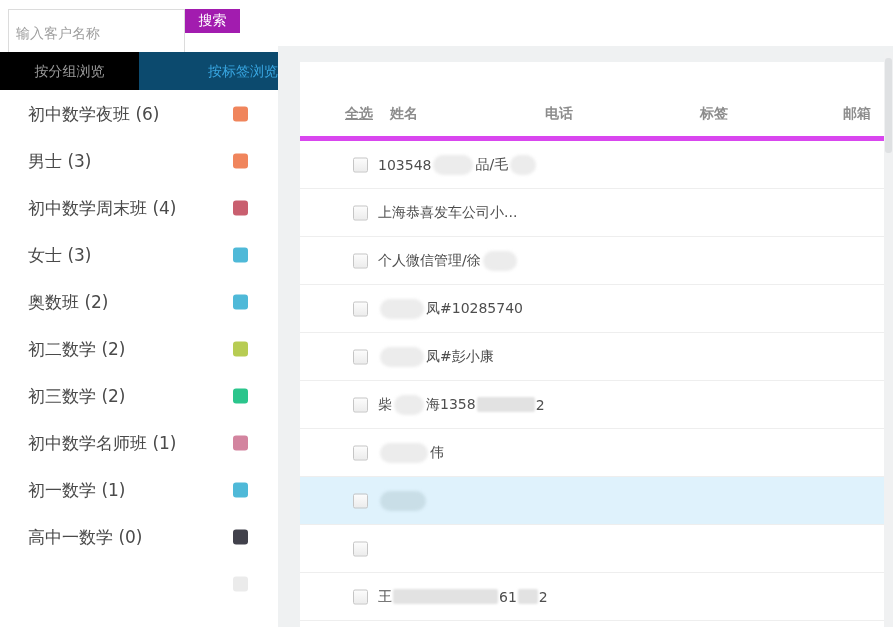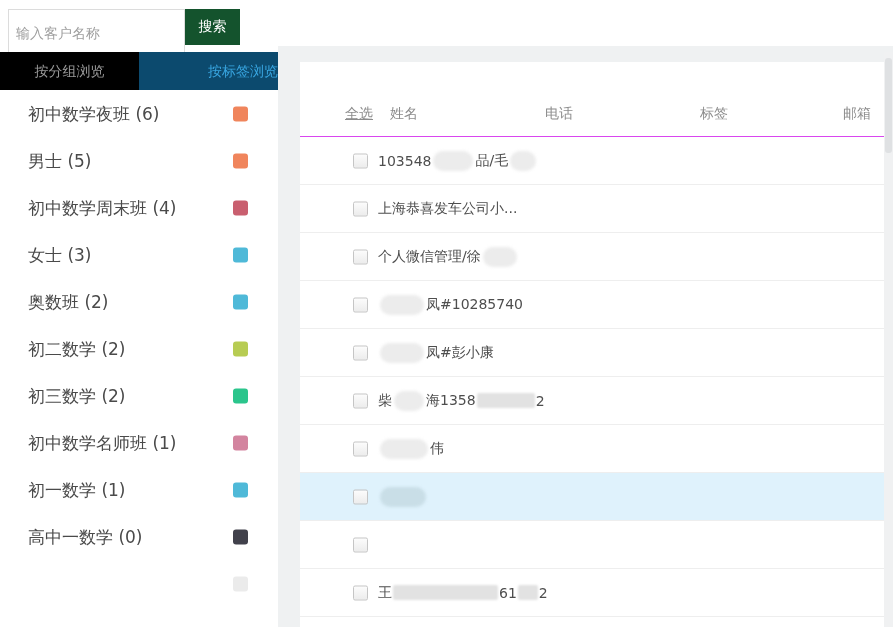--- a/index.html
+++ b/index.html
@@ -11,22 +11,22 @@
   }
   
   .search-input {
     position:absolute; left:8px; top:9px; width:161px; height:30px;
     border:1px solid #dcdcdc; border-radius:0; padding:8px 7px;
     font-size:14px; color:#666; outline:none;
     font-family:inherit;
   }
   .search-input::placeholder { color:#9e9e9e; }
   .search-btn {
-    position:absolute; left:185px; top:9px; width:55px; height:36px;
-    background:#14532d; color:#ffffff; border:none; font-size:14px;
+    position:absolute; left:185px; top:9px; width:55px; height:24px;
+    background:#a21caf; color:#ffffff; border:none; font-size:14px;
     cursor:pointer; font-family:inherit;
   }
   
   .right-bg {
     position:absolute; left:278px; top:46px; width:615px; height:581px;
     background:#eff1f2;
   }
   
   .sidebar {
     position:absolute; left:0; top:52px; width:278px; height:575px;
@@ -46,21 +46,21 @@
   }
   .tag-color {
     position:absolute; right:30px; top:50%; transform:translateY(-50%);
     width:15px; height:15px; border-radius:3px;
   }
   
   .card {
     position:absolute; left:300px; top:62px; width:593px; height:565px;
     background:#ffffff;
   }
-  .thead { position:relative; height:74px; border-bottom:1px solid #d946ef; }
+  .thead { position:relative; height:74px; border-bottom:5px solid #d946ef;font-weight:bold; }
   .thead span, .thead a {
     position:absolute; top:43px; font-size:14px; color:#8c8c8c; white-space:nowrap;
   }
   .select-all { left:45px; color:#36a3dd; text-decoration:underline; cursor:pointer; }
   .col-name  { left:90px; }
   .col-phone { left:245px; }
   .col-tag   { left:400px; }
   .col-email { left:543px; }
   .trow {
     position:relative; height:47px; border-bottom:1px solid #eeeeee;
@@ -113,21 +113,21 @@
       <div class="tab">按分组浏览</div>
       <div class="tab active">按标签浏览</div>
     </div>
     <div class="tag-list" id="tag-list">
   <div class="tag-item">
     <span class="tag-label">初中数学夜班 (6)</span>
     <span class="tag-color" style="background: rgb(240, 133, 92);"></span>
   </div>
 
   <div class="tag-item">
-    <span class="tag-label">男士 (5)</span>
+    <span class="tag-label">男士 (3)</span>
     <span class="tag-color" style="background: rgb(240, 133, 92);"></span>
   </div>
 
   <div class="tag-item">
     <span class="tag-label">初中数学周末班 (4)</span>
     <span class="tag-color" style="background: rgb(201, 95, 111);"></span>
   </div>
 
   <div class="tag-item">
     <span class="tag-label">女士 (3)</span>

